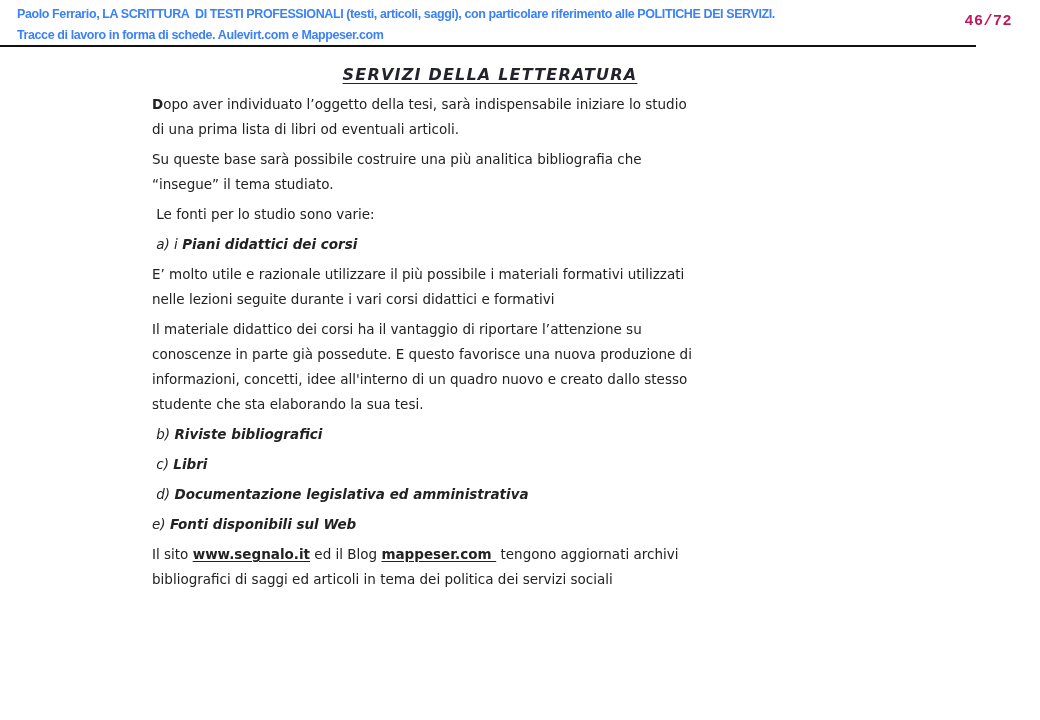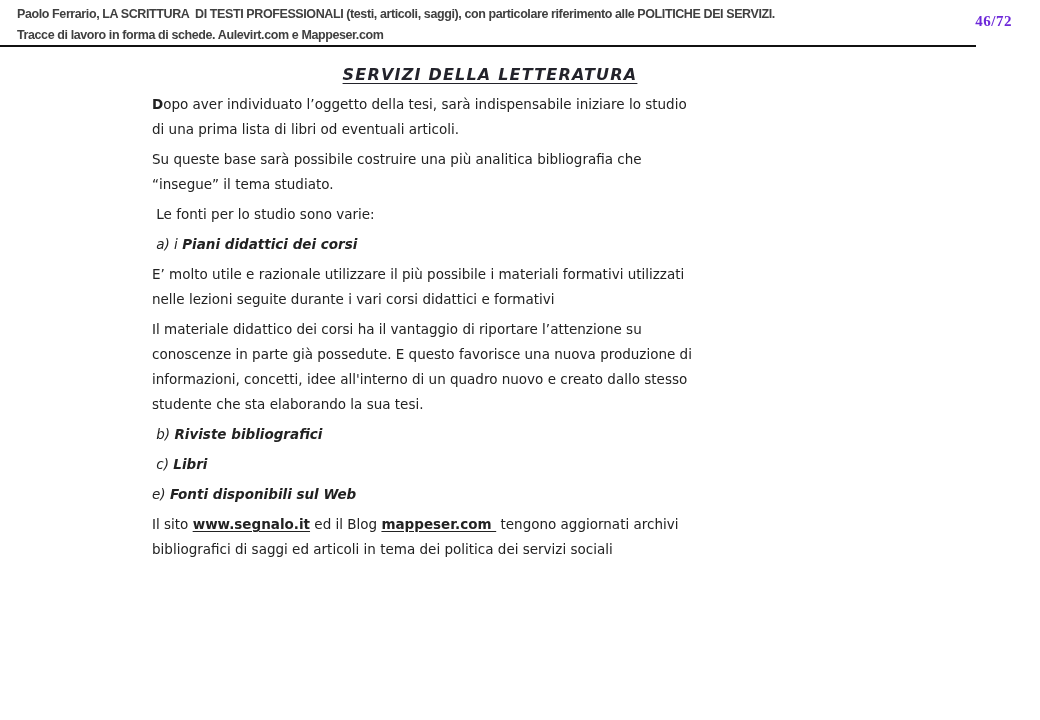--- a/index.html
+++ b/index.html
@@ -10,21 +10,21 @@
     background: #ffffff;
     overflow: hidden;
     font-family: "DejaVu Sans", sans-serif;
     color: #222222;
   }
 
   
   .header-line {
     position: absolute;
     left: 8px;
-    color: #404040;
+    color: #3b82f6;
     font-family: "Liberation Sans", sans-serif;
     font-weight: bold;
     font-size: 12.5px;
     letter-spacing: -0.4px;
     white-space: pre;
     padding-left: 9px;
   }
   .header-line-1 { top: 7px; }
   .header-line-2 { top: 28px; }
   .header-rule {
@@ -32,25 +32,25 @@
     top: 45px;
     left: 0;
     width: 976px;
     height: 2px;
     background: #111111;
   }
   .page-number {
     position: absolute;
     top: 13px;
     right: 28px;
-    font-family: Liberation Serif, serif;
+    font-family: Liberation Mono, monospace;
     font-weight: bold;
     font-size: 15px;
     letter-spacing: 0.5px;
-    color: #6d28d9;
+    color: #be185d;
   }
 
   
   .content {
     position: absolute;
     top: 62px;
     left: 152px;
     width: 676px;
     font-size: 13.5px;
     line-height: 25px;
@@ -110,20 +110,21 @@
     <p class="para">Il materiale didattico dei corsi ha il vantaggio di riportare l’attenzione su
 conoscenze in parte già possedute. E questo favorisce una nuova produzione di
 informazioni, concetti, idee all'interno di un quadro nuovo e creato dallo stesso
 studente che sta elaborando la sua tesi.</p>
 
     <p class="para section-label"><i> b) </i><b><i>Riviste bibliografici</i></b></p>
 
 
     <p class="para section-label"><i> c) </i><b><i>Libri</i></b></p>
 
+    <p class="para section-label"><i> d) </i><b><i>Documentazione legislativa ed amministrativa</i></b></p>
 
     <p class="para section-label"><i>e) </i><b><i>Fonti disponibili sul Web</i></b></p>
 
     <p class="para"><span>Il sito </span><a class="doclink">www.segnalo.it</a><span> ed il Blog </span><a class="doclink">mappeser.com </a><span> tengono aggiornati archivi
 bibliografici di saggi ed articoli in tema dei politica dei servizi sociali</span></p>
 
   </main>
 </div>
 
 </body></html>

